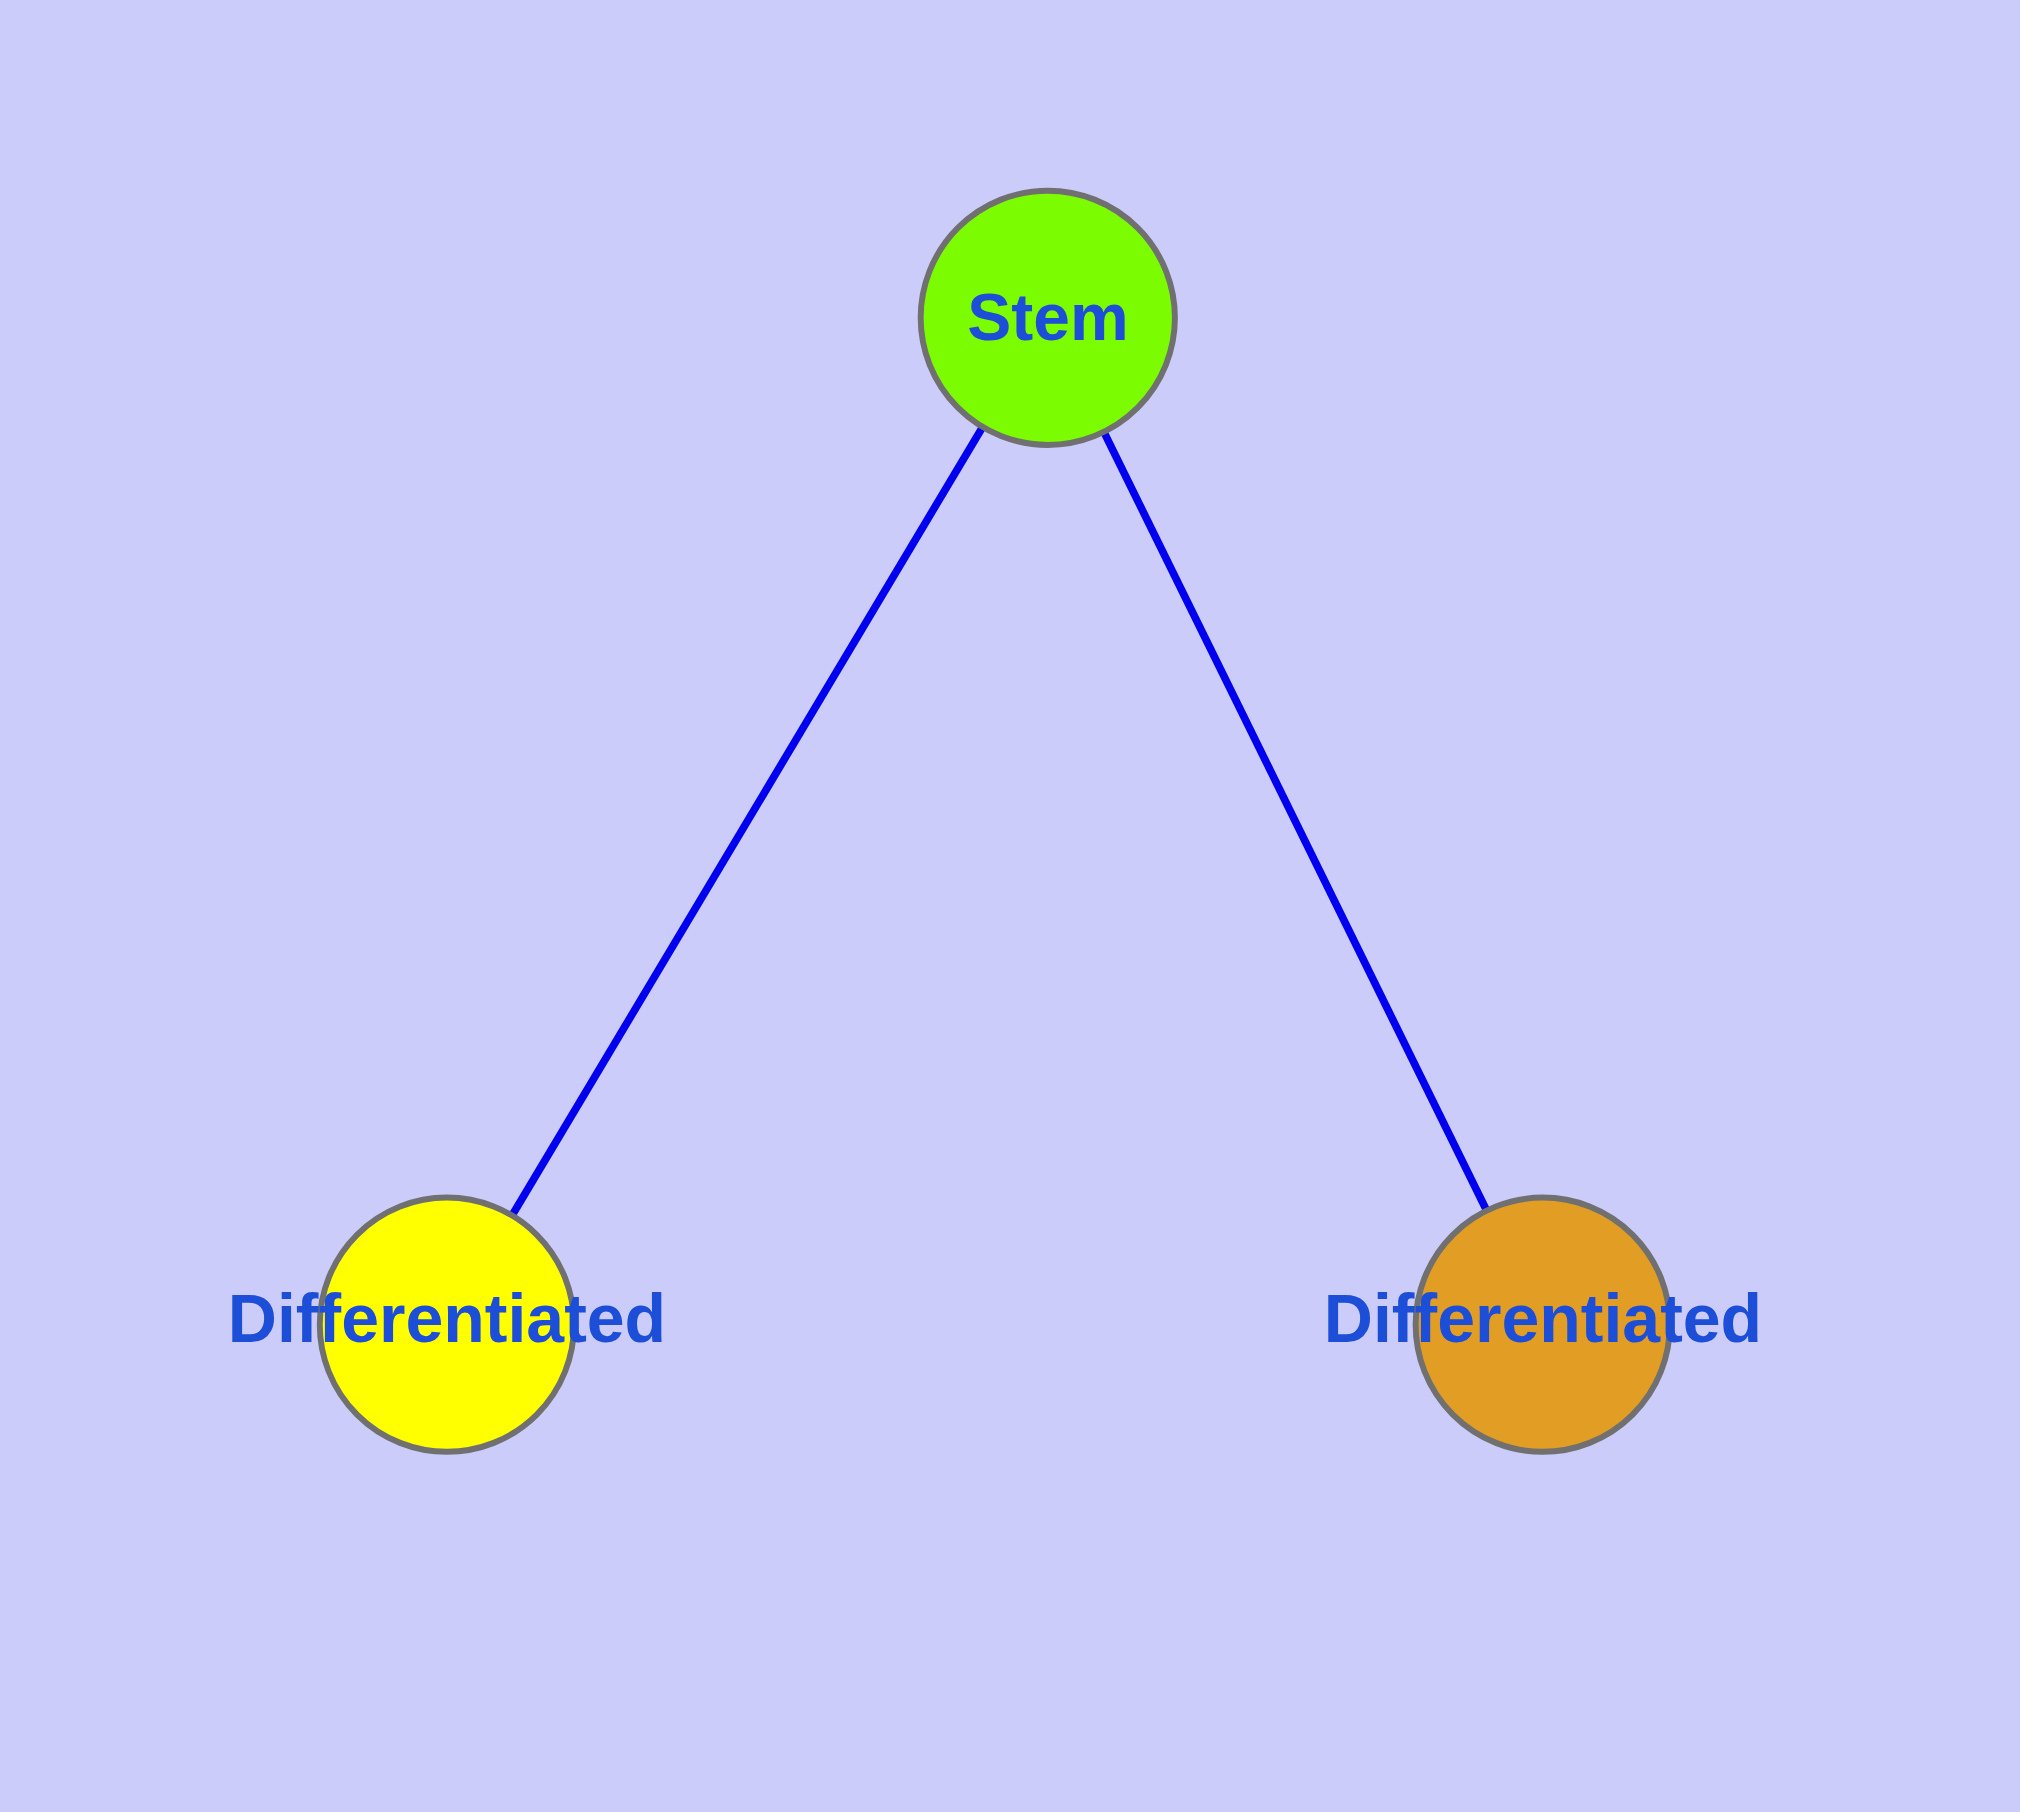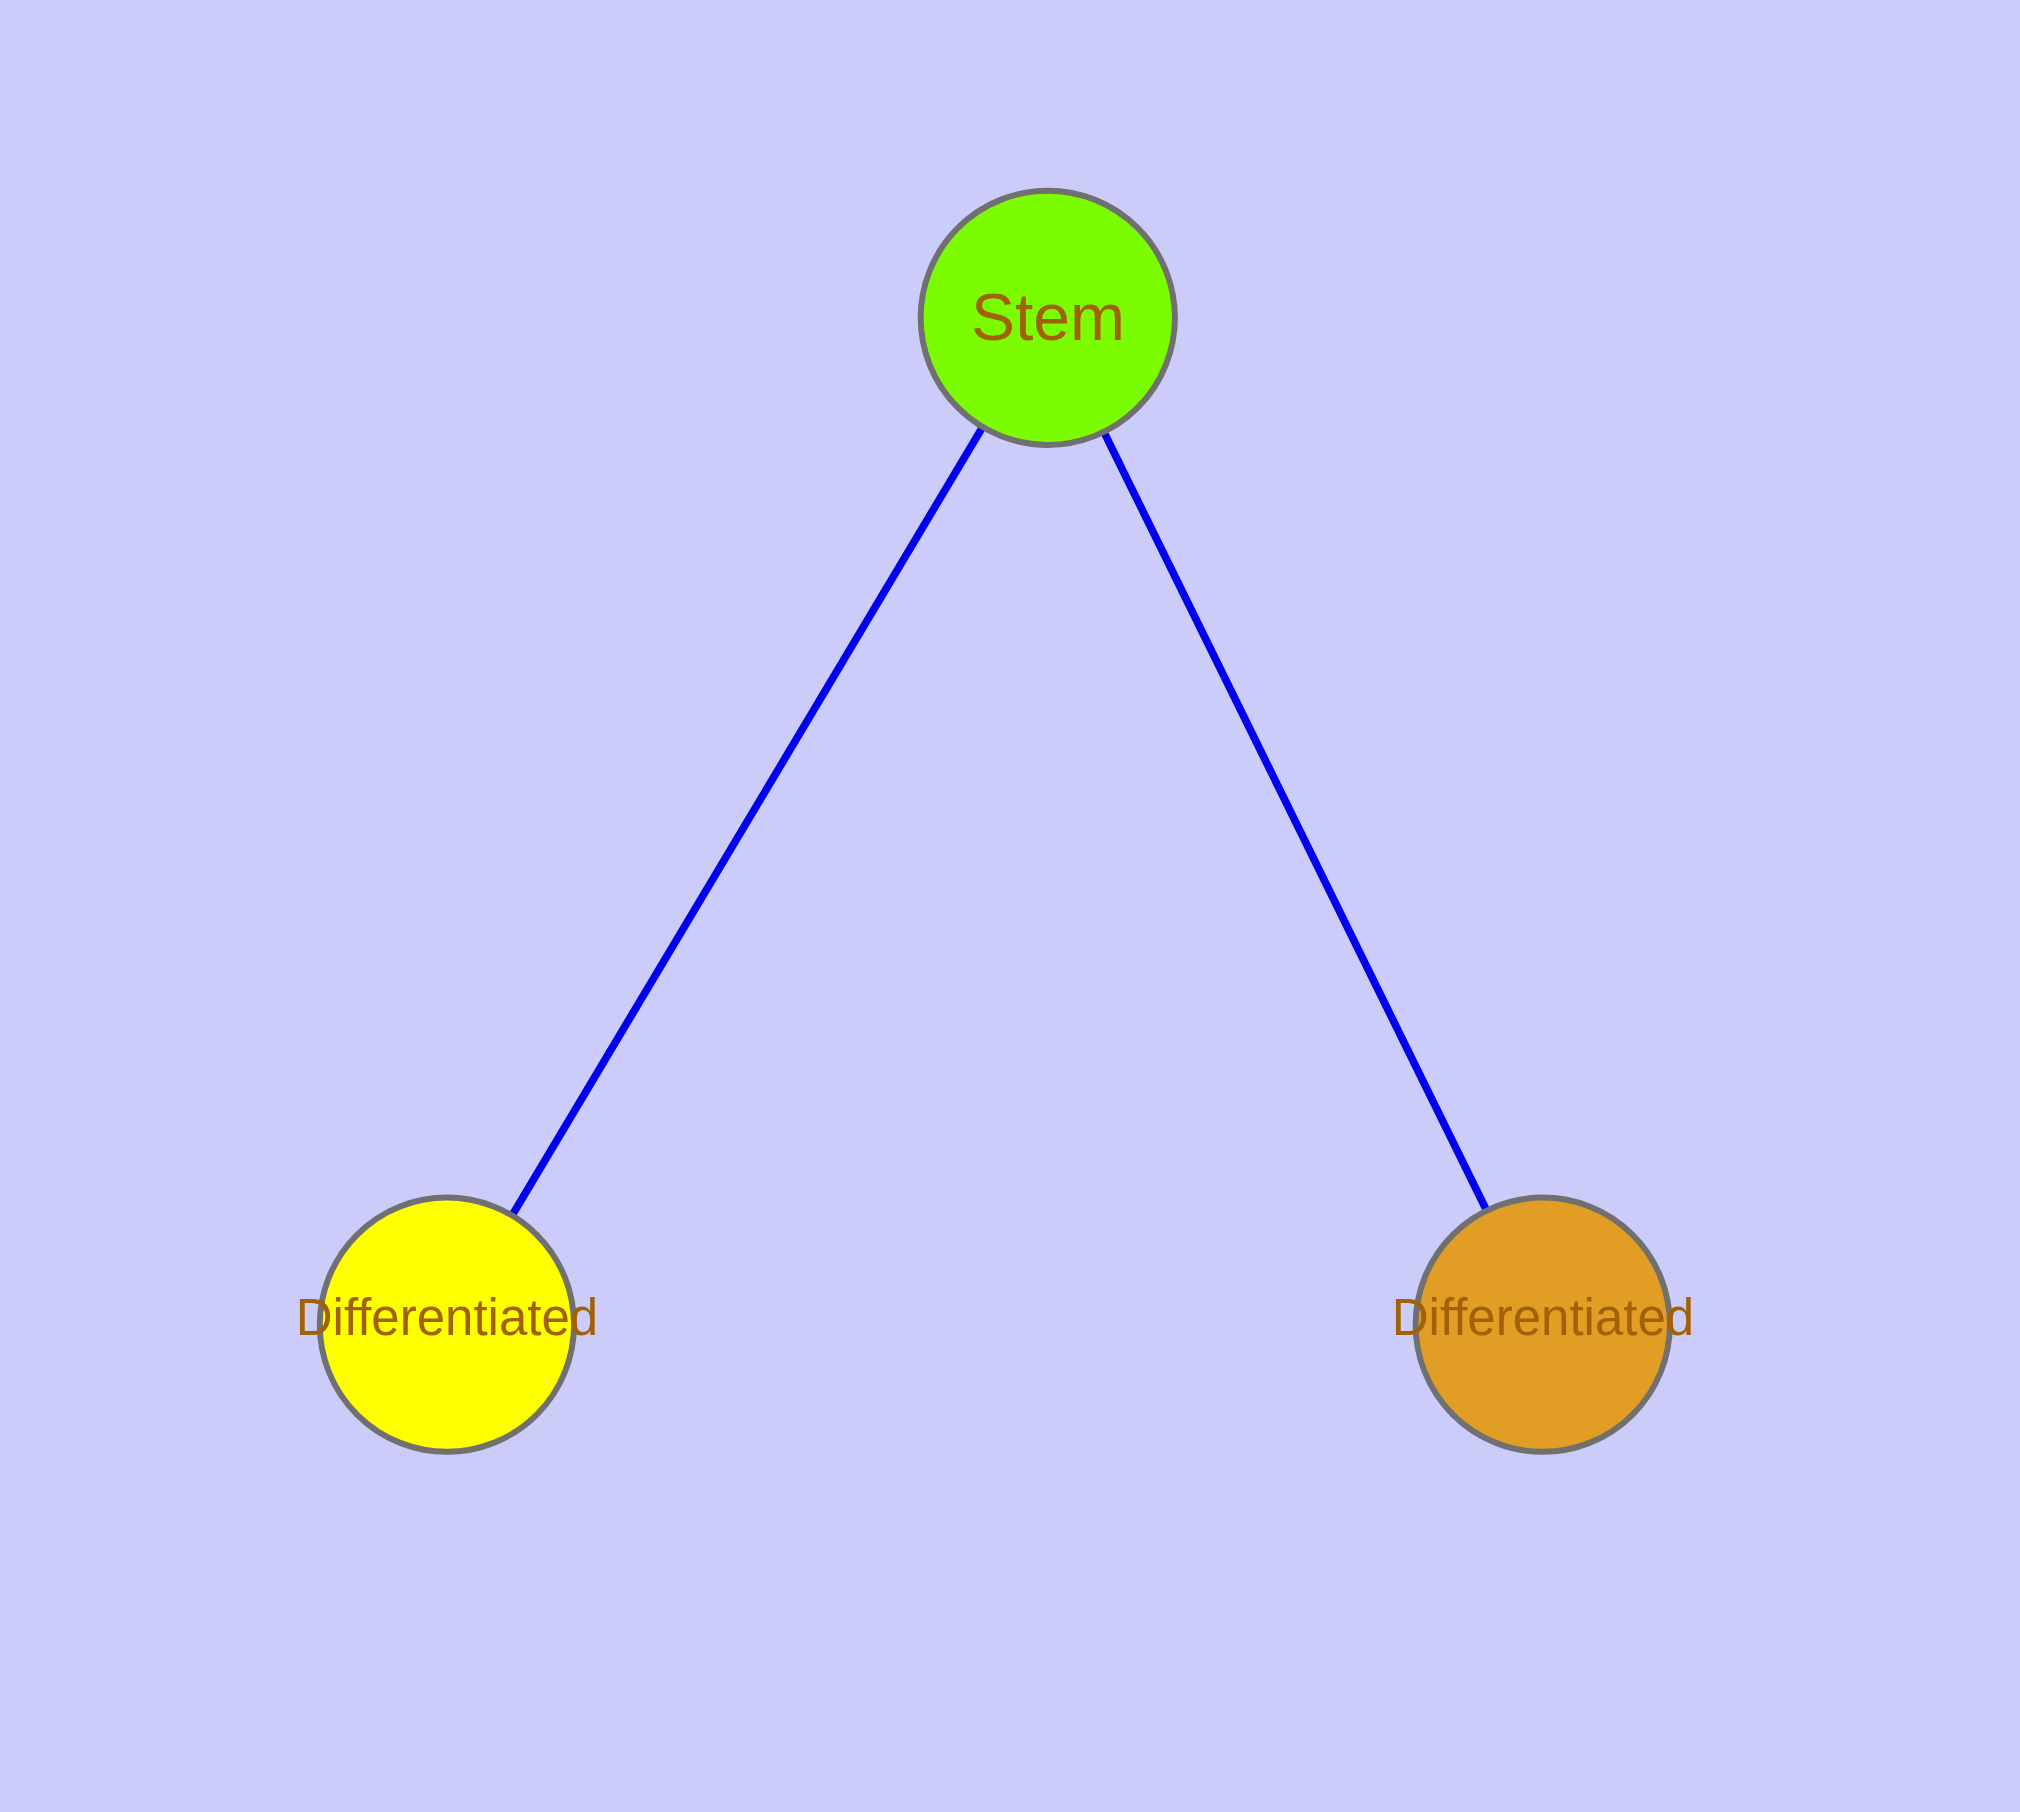--- a/index.html
+++ b/index.html
@@ -24,32 +24,32 @@
   #graph-svg {
     position: absolute;
     left: 0;
     top: 0;
     width: 2021px;
     height: 1812px;
   }
   .node-label {
     position: absolute;
     text-align: center;
-    color: #a16207;
-    font-weight: normal;
+    color: #1d4ed8;
+    font-weight: bold;
     white-space: pre;
     line-height: 1.12;
     pointer-events: none;
     transform: translate(-50%, -50%);
   }
   .label-stem {
     font-size: 66px;
   }
   .label-child {
-    font-size: 51px;
+    font-size: 68px;
   }
 </style>
 </head>
 <body>
 
 <div id="canvas" style="width: 2021px; height: 1812px;">
 
   <div id="bg-rect" style="background: rgb(204, 204, 250); width: 2021px; height: 1812px;"></div>
 
   <svg id="graph-svg" viewBox="0 0 2384 2138" style="width: 2021px; height: 1812px;">

